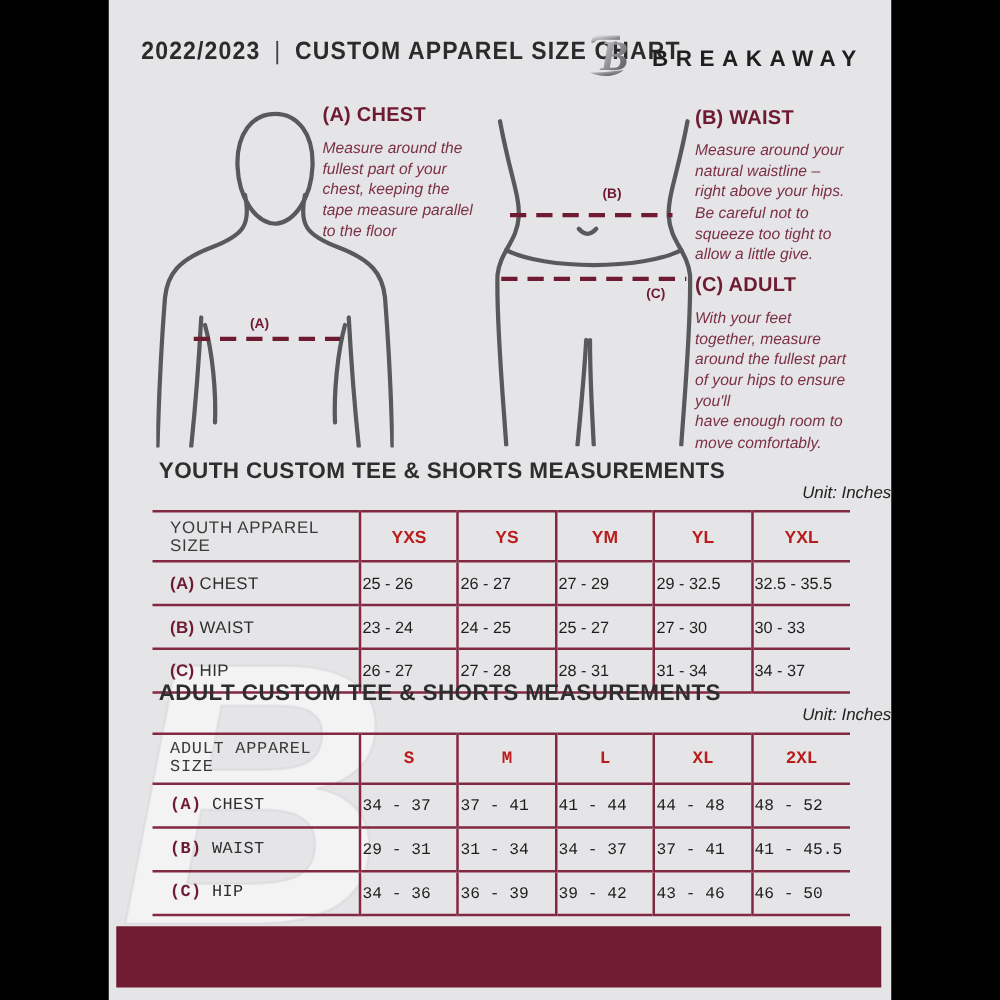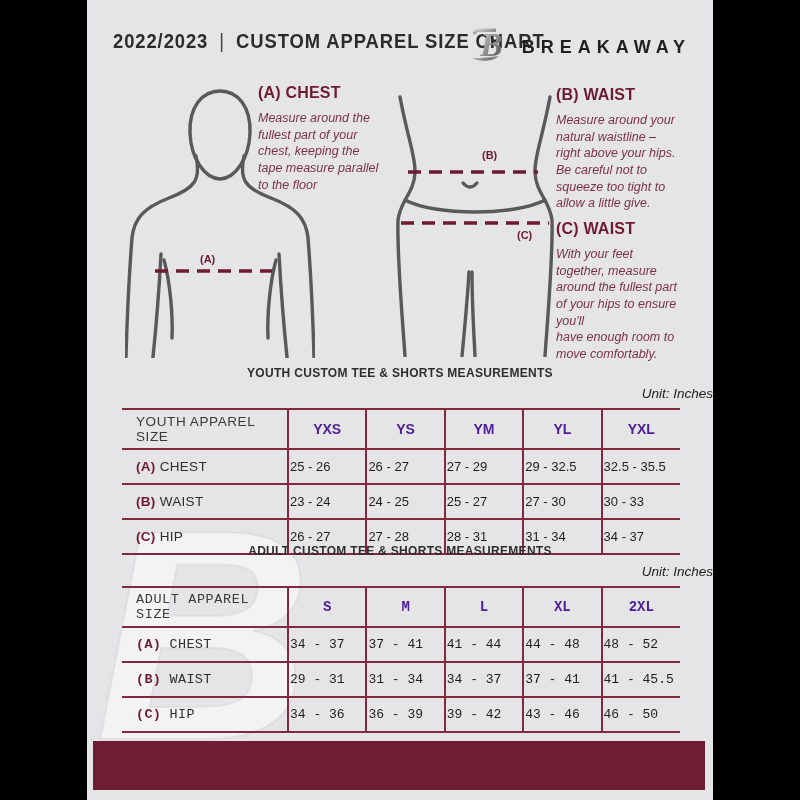--- a/index.html
+++ b/index.html
@@ -30,33 +30,33 @@
   
   .fig{position:absolute;z-index:1;}
   .fig-left{left:38px;top:86px;}
   .fig-right{left:306px;top:95px;}
   .fig-label{position:absolute;z-index:2;font-size:11px;font-weight:bold;color:#6e1b32;}
   .lab-a{left:113px;top:253px;}
   .lab-b{left:395px;top:149px;}
   .lab-c{left:430px;top:229px;}
 
   
-  .tbl-title{position:absolute;width:100%;text-align:center;font-size:12px;font-weight:bold;
-             color:#2e2e2e;letter-spacing:0.3px;z-index:2;}
+  .tbl-title{position:absolute;width:100%;text-align:left;font-size:18px;font-weight:bold;
+             color:#2e2e2e;letter-spacing:0.3px;z-index:2;margin-left:40px;}
   .tbl-unit{position:absolute;width:100%;text-align:right;font-size:13.5px;font-style:italic;color:#222;z-index:2;}
   .t-youth-title{top:366px;} .t-youth-unit{top:386px;}
   .t-adult-title{top:544px;} .t-adult-unit{top:564px;}
   table{position:absolute;left:35px;width:558px;border-collapse:collapse;table-layout:fixed;z-index:2;
         background:transparent;}
   .t-youth{top:408px;} .t-adult{top:586px;font-family:Liberation Mono, monospace;}
   table{border-top:2px solid #822840;border-bottom:2px solid #822840;}
   tr{border-top:2px solid #822840;}
   th,td{border-left:2px solid #822840;margin-top:28px;}
   th:first-child,td:first-child{border-left:none;}
-  th{height:36px;font-size:14px;font-weight:bold;color:#4c1d95;text-align:center;}
+  th{height:36px;font-size:14px;font-weight:bold;color:#b91c1c;text-align:center;}
   td{height:31px;font-size:13px;color:#1e1e1e;text-align:left;}
   th.lbl{font-weight:normal;font-size:13.5px;text-align:left;padding-left:14px;letter-spacing:0.6px;color:#3a3a3a;}
   td.lbl{text-align:left;padding-left:14px;font-size:13.5px;color:#2e2e2e;letter-spacing:0.3px;}
   col.c-label{width:166px;}
   .key{color:#6e1b32;font-weight:bold;}
 
   
   .footer-bar{position:absolute;left:6px;top:741px;width:612px;height:49px;background:#701d33;z-index:2;}
 </style>
 </head>
@@ -129,21 +129,21 @@
     <div class="instr instr-b">
       <h3>(B) WAIST</h3>
       <p>Measure around your
 natural waistline –
 right above your hips.
 Be careful not to
 squeeze too tight to
 allow a little give.</p>
     </div>
     <div class="instr instr-c">
-      <h3>(C) WAIST</h3>
+      <h3>(C) ADULT</h3>
       <p>With your feet
 together, measure
 around the fullest part
 of your hips to ensure
 you'll
 have enough room to
 move comfortably.</p>
     </div>
 
     <div class="tbl-title t-youth-title">YOUTH CUSTOM TEE &amp; SHORTS MEASUREMENTS</div>

